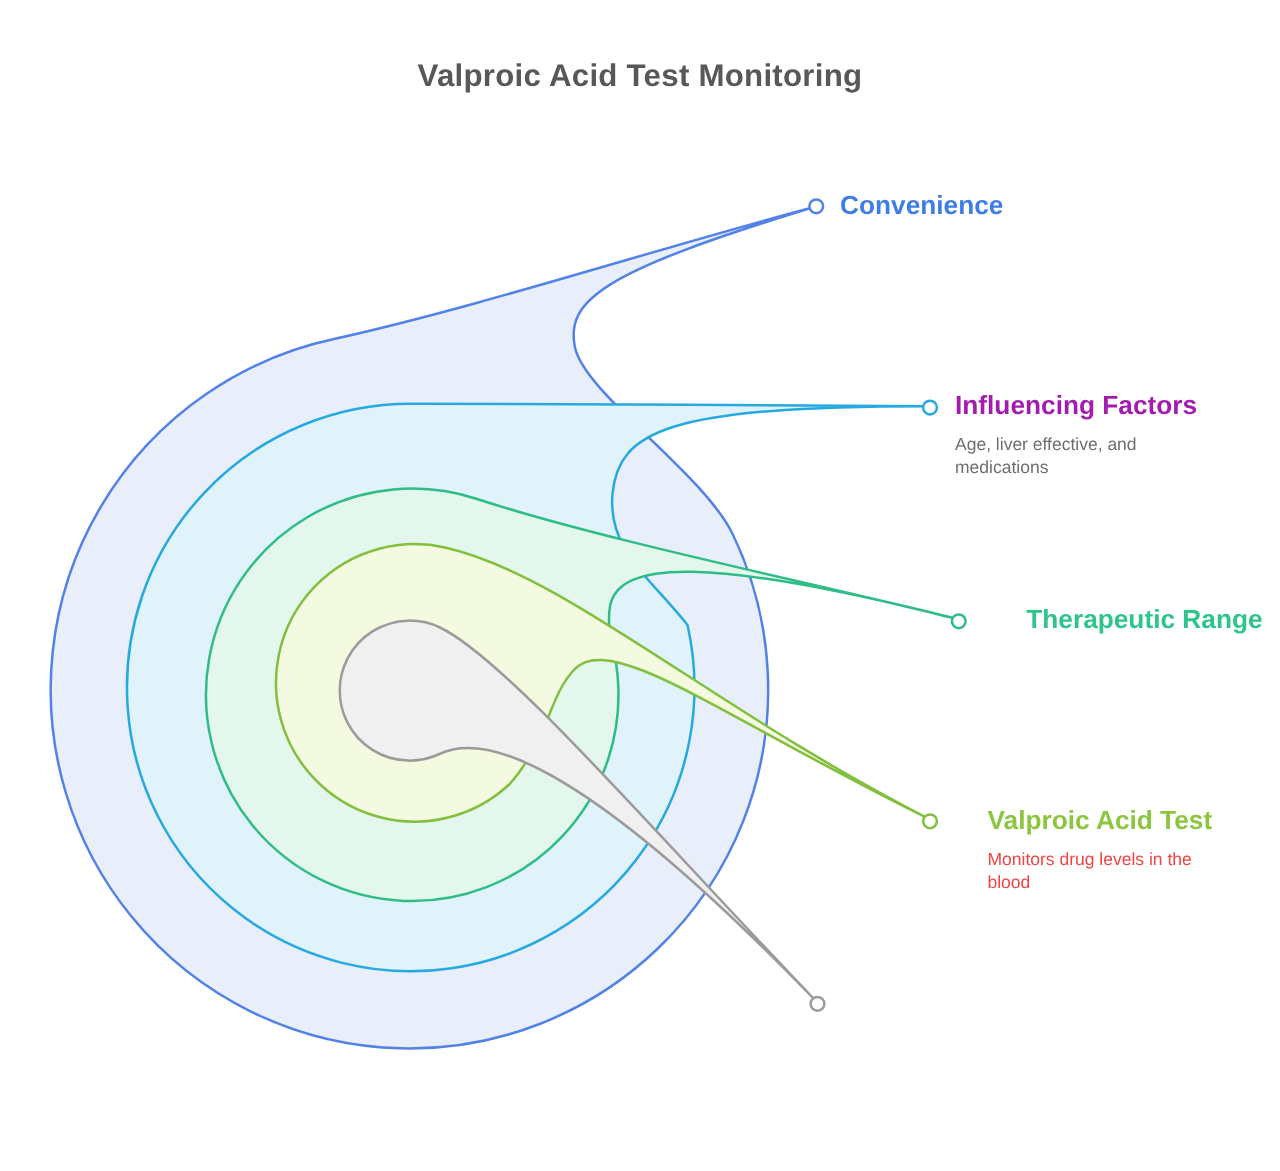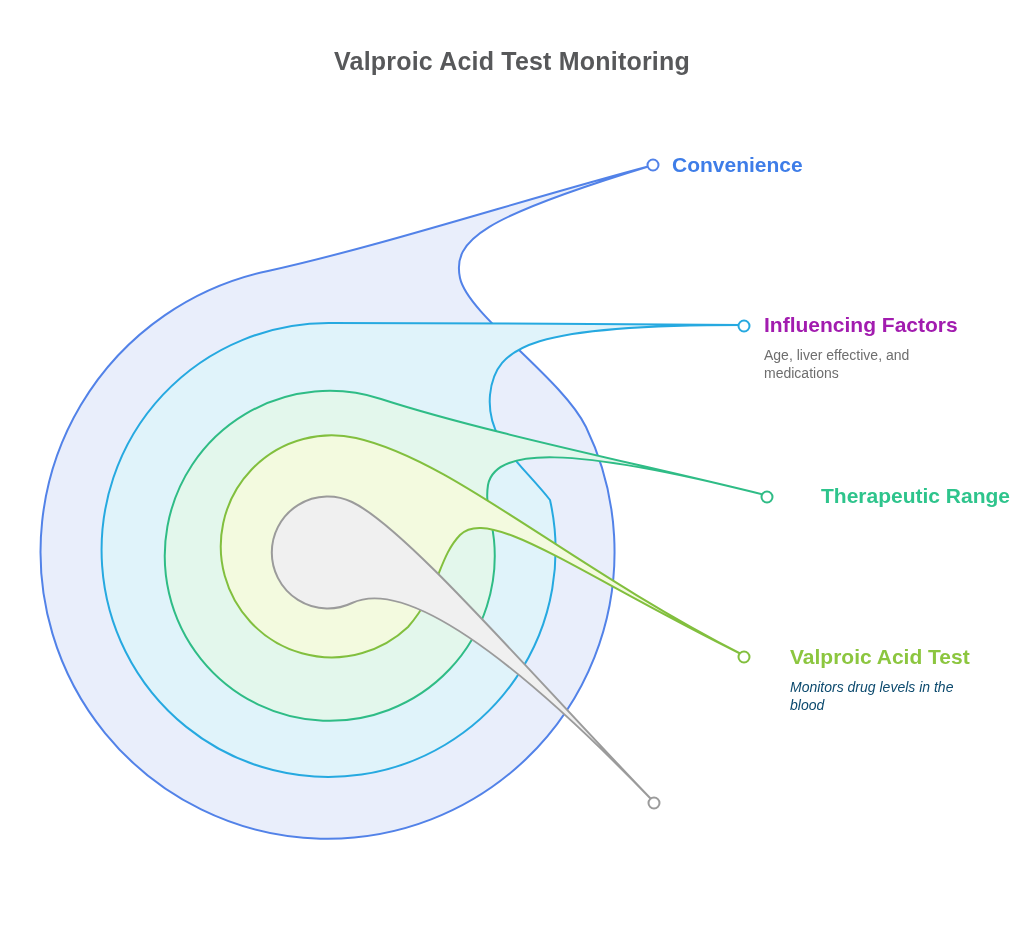--- a/index.html
+++ b/index.html
@@ -86,17 +86,17 @@
     <div class="lbl-title" style="color: #a21caf;">Influencing Factors</div>
     <div class="lbl-desc" style="color: rgb(110, 110, 110);">Age, liver effective, and medications</div>
   </div>
 
   <div class="layer-label pos-2">
     <div class="lbl-title" style="color: rgb(46, 196, 140);">Therapeutic Range</div>
   </div>
 
   <div class="layer-label pos-3">
     <div class="lbl-title" style="color: rgb(140, 198, 63);">Valproic Acid Test</div>
-    <div class="lbl-desc" style="color: #0c4a6e; font-style: italic;">Monitors drug levels in the blood</div>
+    <div class="lbl-desc" style="color: #ef4444;">Monitors drug levels in the blood</div>
   </div>
 
 
 </div>
 
 </body></html>

